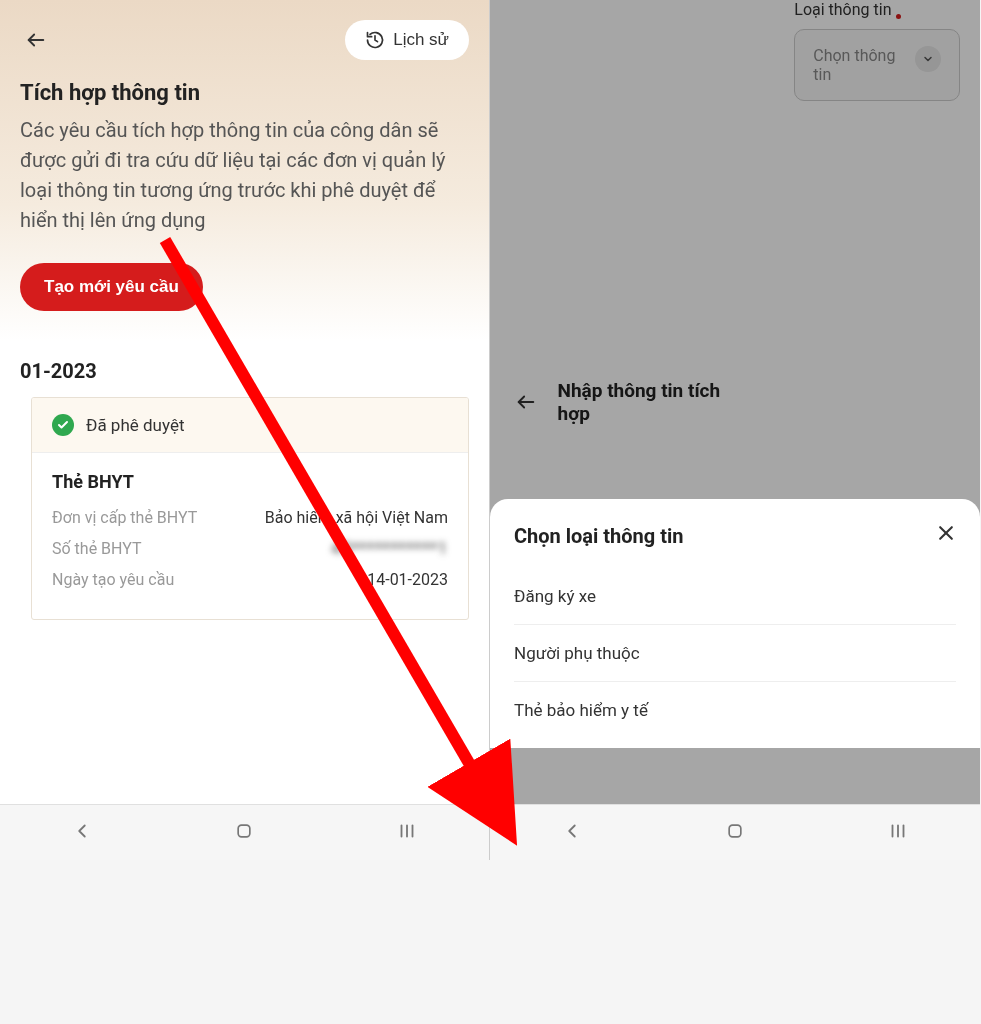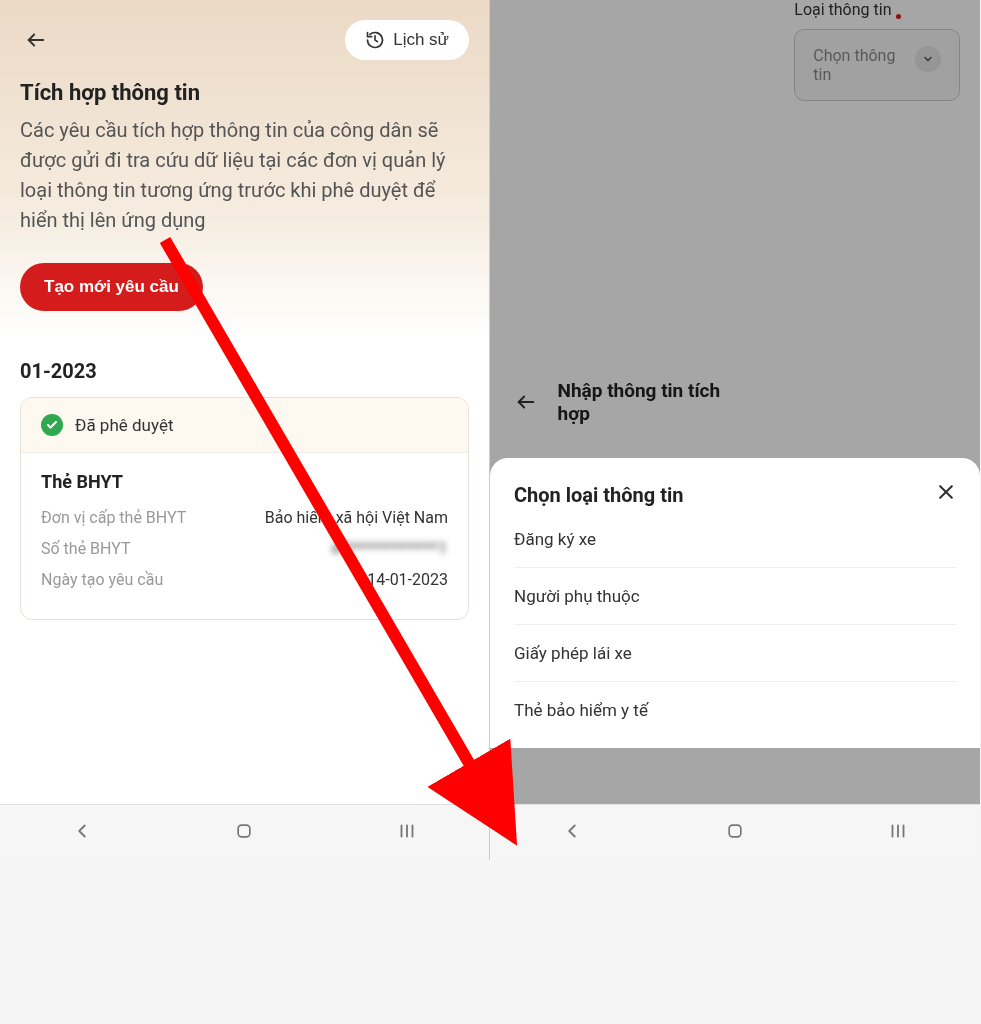--- a/index.html
+++ b/index.html
@@ -80,22 +80,23 @@
     flex: 1;
   }
   .date-heading {
     font-size: 20px;
     font-weight: 700;
     color: #222;
     margin: 18px 0 14px 0;
   }
   .card {
     border: 1px solid #e8e0d4;
-    border-radius: 12px;
+    border-radius: 3px;
     overflow: hidden;
+    margin-left: 11px;
   }
   .card-status {
     background: #fdf8f0;
     padding: 16px 20px;
     display: flex;
     align-items: center;
     gap: 12px;
     border-bottom: 1px solid #eee;
   }
   .status-icon {
@@ -212,21 +213,21 @@
     right: 0;
     background: #fff;
     border-radius: 18px 18px 0 0;
     padding: 24px 24px 10px 24px;
     z-index: 2;
   }
   .sheet-header {
     display: flex;
     justify-content: space-between;
     align-items: center;
-    margin-bottom: 4px;
+    margin-bottom: 20px;
   }
   .sheet-title {
     font-size: 20px;
     font-weight: 700;
     color: #222;
   }
   .close-btn {
     cursor: pointer;
     font-size: 22px;
     color: #333;
@@ -357,21 +358,20 @@
         <div class="sheet-title">Chọn loại thông tin</div>
         <div class="close-btn">
           <svg width="20" height="20" viewBox="0 0 24 24" fill="none" stroke="#333" stroke-width="2.5" stroke-linecap="round">
               <line x1="5" y1="5" x2="19" y2="19"></line>
               <line x1="19" y1="5" x2="5" y2="19"></line>
             </svg>
         </div>
       </div>
       <div class="sheet-option">Đăng ký xe</div>
       <div class="sheet-option">Người phụ thuộc</div>
-      <div class="sheet-option">Giấy phép lái xe</div>
       <div class="sheet-option">Thẻ bảo hiểm y tế</div>
     </div>
   </div>
   <div class="navbar" style="z-index:3; position:relative;">
     <div class="nav-item">
       <svg width="22" height="22" viewBox="0 0 24 24" fill="none" stroke="#777" stroke-width="2" stroke-linecap="round" stroke-linejoin="round">
           <polyline points="15 18 9 12 15 6"></polyline>
         </svg>
     </div>
     <div class="nav-item">

